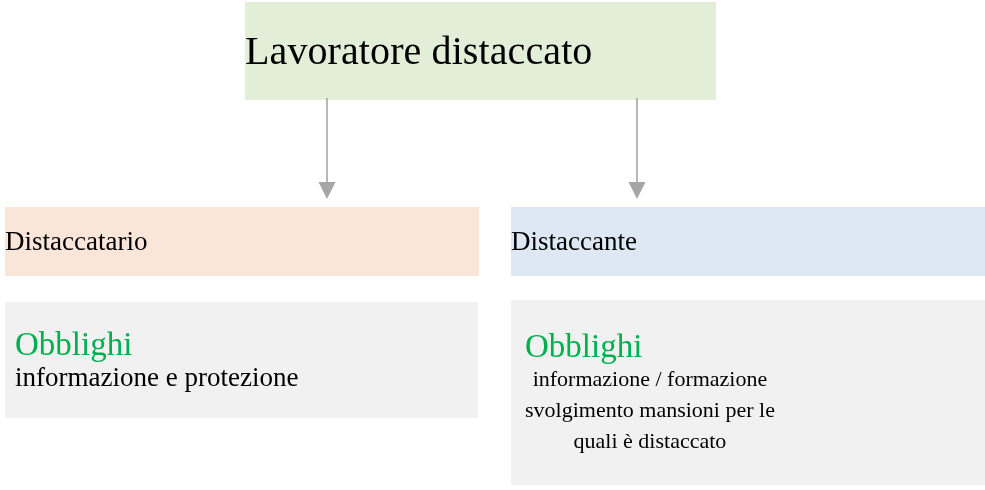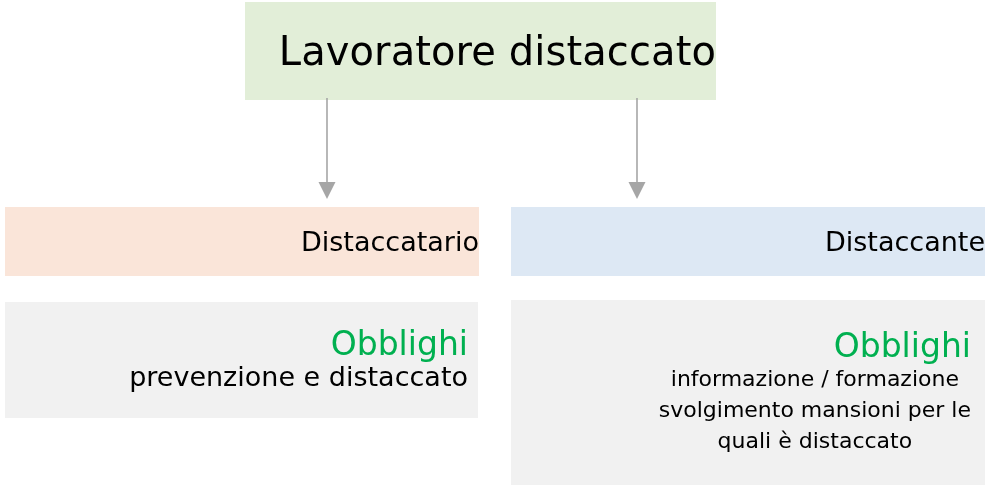--- a/index.html
+++ b/index.html
@@ -18,24 +18,25 @@
     width: 985px;
     height: 490px;
     background: #ffffff;
   }
 
   .node {
     position: absolute;
     box-sizing: border-box;
     display: flex;
     flex-direction: column;
-    align-items: flex-end;
+    align-items: flex-start;
     justify-content: center;
     text-align: center;
     color: #000000;
+    font-family: Liberation Serif, serif;
   }
 
   
   #node-root {
     left: 245px;
     top: 2px;
     width: 471px;
     height: 98px;
     background: #e2eed8;
   }
@@ -132,21 +133,21 @@
   <div class="node" id="node-host" style="background: rgb(250, 229, 217);">
     <div class="role-title">Distaccatario</div>
   </div>
 
   <div class="node" id="node-sender" style="background: rgb(221, 232, 244);">
     <div class="role-title">Distaccante</div>
   </div>
 
   <div class="node" id="node-host-duties" style="background: rgb(241, 241, 241);">
     <div class="duty-heading" style="color: rgb(0, 176, 80);">Obblighi</div>
-    <div class="duty-body">prevenzione e distaccato</div>
+    <div class="duty-body">informazione e protezione</div>
   </div>
 
   <div class="node" id="node-sender-duties" style="background: rgb(241, 241, 241);">
     <div class="duty-heading" style="color: rgb(0, 176, 80);">Obblighi</div>
     <div class="duty-body">informazione / formazione
 svolgimento mansioni per le
 quali è distaccato</div>
   </div>
 
 </div>

